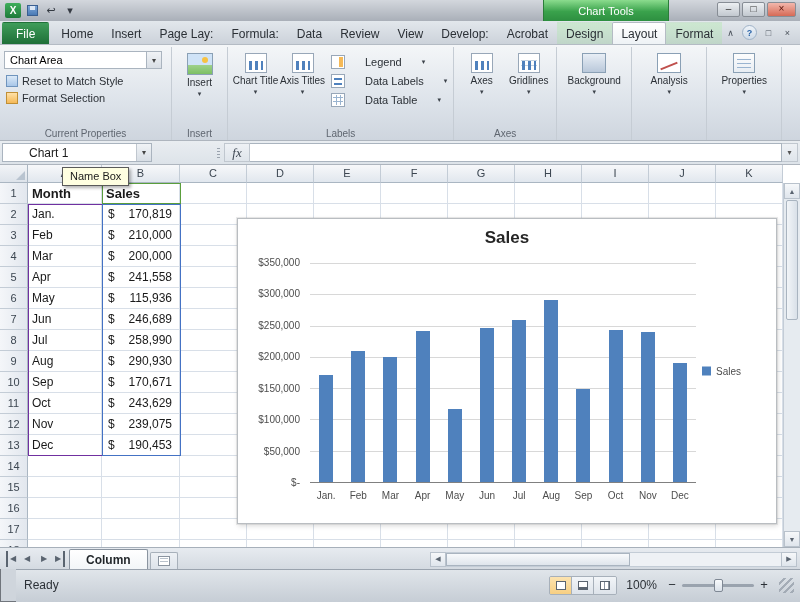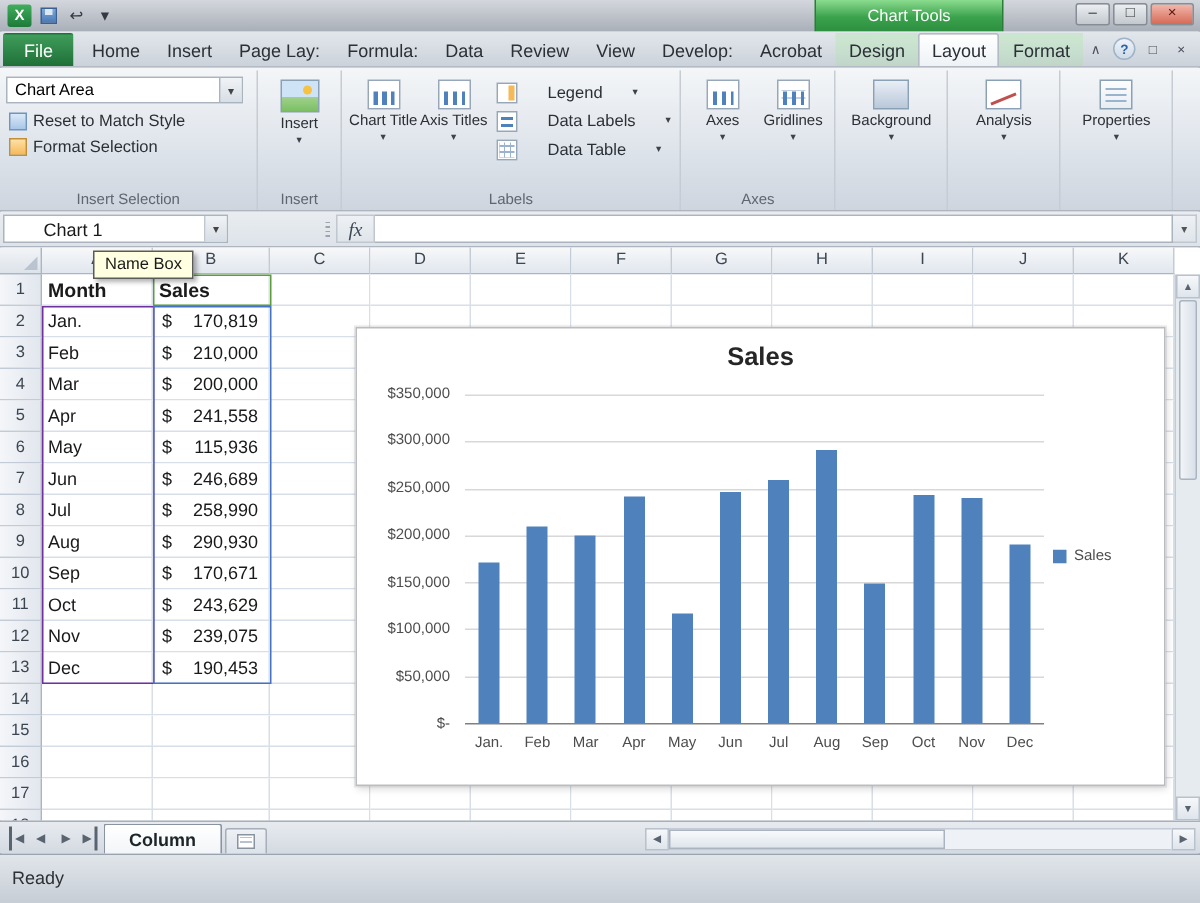--- a/index.html
+++ b/index.html
@@ -149,21 +149,21 @@
   .newsheet-ic { width:12px; height:10px; background:#fff; border:1px solid #8a94a0; position:relative; }
   .newsheet-ic::after { content:""; position:absolute; inset:1px; background:repeating-linear-gradient(0deg,transparent 0 2px,#b9c2cc 2px 3px); }
   .hscroll { position:absolute; right:3px; left:430px; top:3px; bottom:2px; display:flex; align-items:center; }
   .hs-btn { width:16px; height:15px; font-size:7px; color:#5a6470; display:flex; align-items:center; justify-content:center;
             background:linear-gradient(#f6f8fa,#dfe5ec); border:1px solid #b9c2cc; }
   .hs-track { flex:1; height:15px; background:#eef1f5; border-top:1px solid #c3ccd6; border-bottom:1px solid #c3ccd6; position:relative; }
   .hs-thumb { position:absolute; left:0; top:0; bottom:0; width:55%; background:linear-gradient(#f8fafc,#dfe5ec); border:1px solid #a9b4c0; }
 
   
   .statusbar { height:33px; background:linear-gradient(#e0e5ea,#c6cdd5); border-top:1px solid #9aa3ae; display:flex; align-items:center;
-               padding:0 6px 2px 8px; }
+               padding:0 6px 2px 8px;margin-left:16px; }
   .status-ready { font-size:12px; color:#2b3036; }
   .status-right { margin-left:auto; display:flex; align-items:center; gap:9px; }
   .viewbtns { display:flex; border:1px solid #a7b0ba; border-radius:2px; overflow:hidden; }
   .viewbtn { width:22px; height:17px; background:linear-gradient(#f2f5f8,#dde3ea); display:flex; align-items:center; justify-content:center;
              border-right:1px solid #a7b0ba; }
   .viewbtn:last-child { border-right:none; }
   .viewbtn.active { background:linear-gradient(#fce3b0,#f7cf82); }
   .vb-glyph { width:10px; height:9px; border:1px solid #5a6470; background:#fff; }
   .vb-glyph.pl { border-bottom-width:3px; }
   .vb-glyph.pb { background:repeating-linear-gradient(90deg,#fff 0 3px,#8a94a0 3px 4px); }
@@ -231,21 +231,21 @@
         <span class="arr">▾</span>
       </div>
       <div class="cs-btn">
         <span class="ic-reset"></span>
         <span>Reset to Match Style</span>
       </div>
       <div class="cs-btn">
         <span class="ic-fmt"></span>
         <span>Format Selection</span>
       </div>
-      <div class="group-label">Insert Selection</div>
+      <div class="group-label">Current Properties</div>
     </div>
 
     <div class="rgroup">
       <div class="bigbtn">
         <div class="ic-pic"></div>
         <div>Insert</div>
         <div class="drop">▾</div>
       </div>
       <div class="group-label">Insert</div>
     </div>
@@ -750,15 +750,37 @@
       <div class="hs-btn">◀</div>
       <div class="hs-track">
         <div class="hs-thumb"></div>
       </div>
       <div class="hs-btn">▶</div>
     </div>
   </div>
 
   <div class="statusbar">
     <div class="status-ready">Ready</div>
+    <div class="status-right">
+      <div class="viewbtns">
+        <div class="viewbtn active">
+            <span class="vb-glyph"></span>
+          </div>
+        <div class="viewbtn">
+            <span class="vb-glyph pl"></span>
+          </div>
+        <div class="viewbtn">
+            <span class="vb-glyph pb"></span>
+          </div>
+      </div>
+      <div class="zoom-label">100%</div>
+      <div class="zoom-ctl">
+        <div class="zminus">−</div>
+        <div class="ztrack">
+            <div class="zthumb"></div>
+          </div>
+        <div class="zplus">+</div>
+      </div>
+      <div class="grip"></div>
+    </div>
   </div>
 
 </div>
 
 </body></html>

